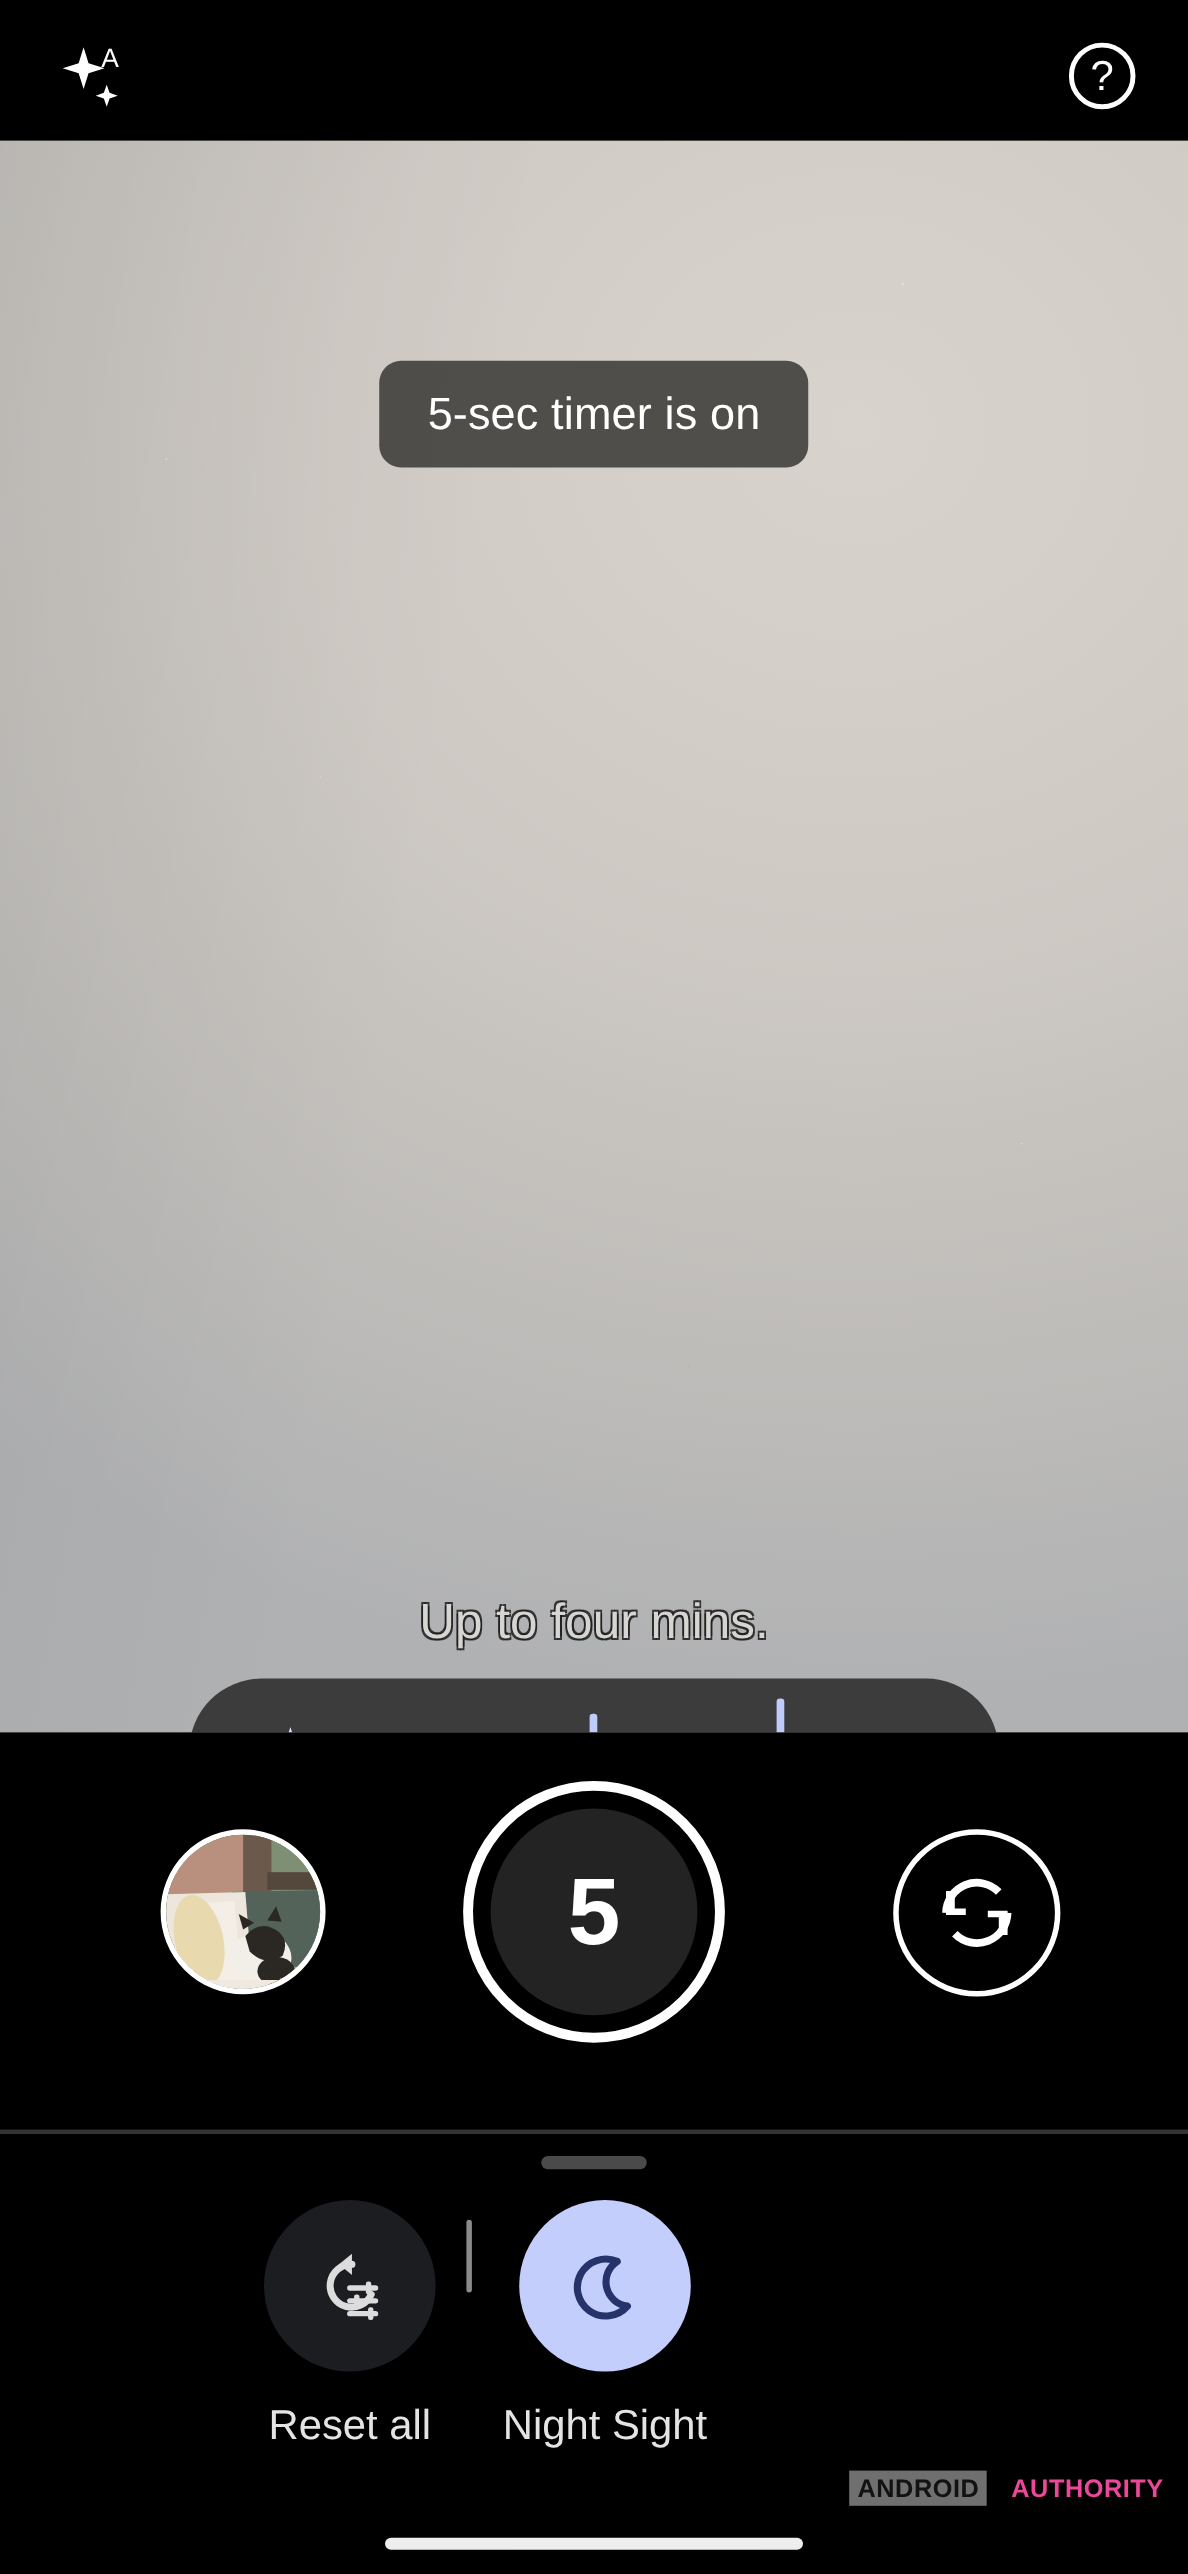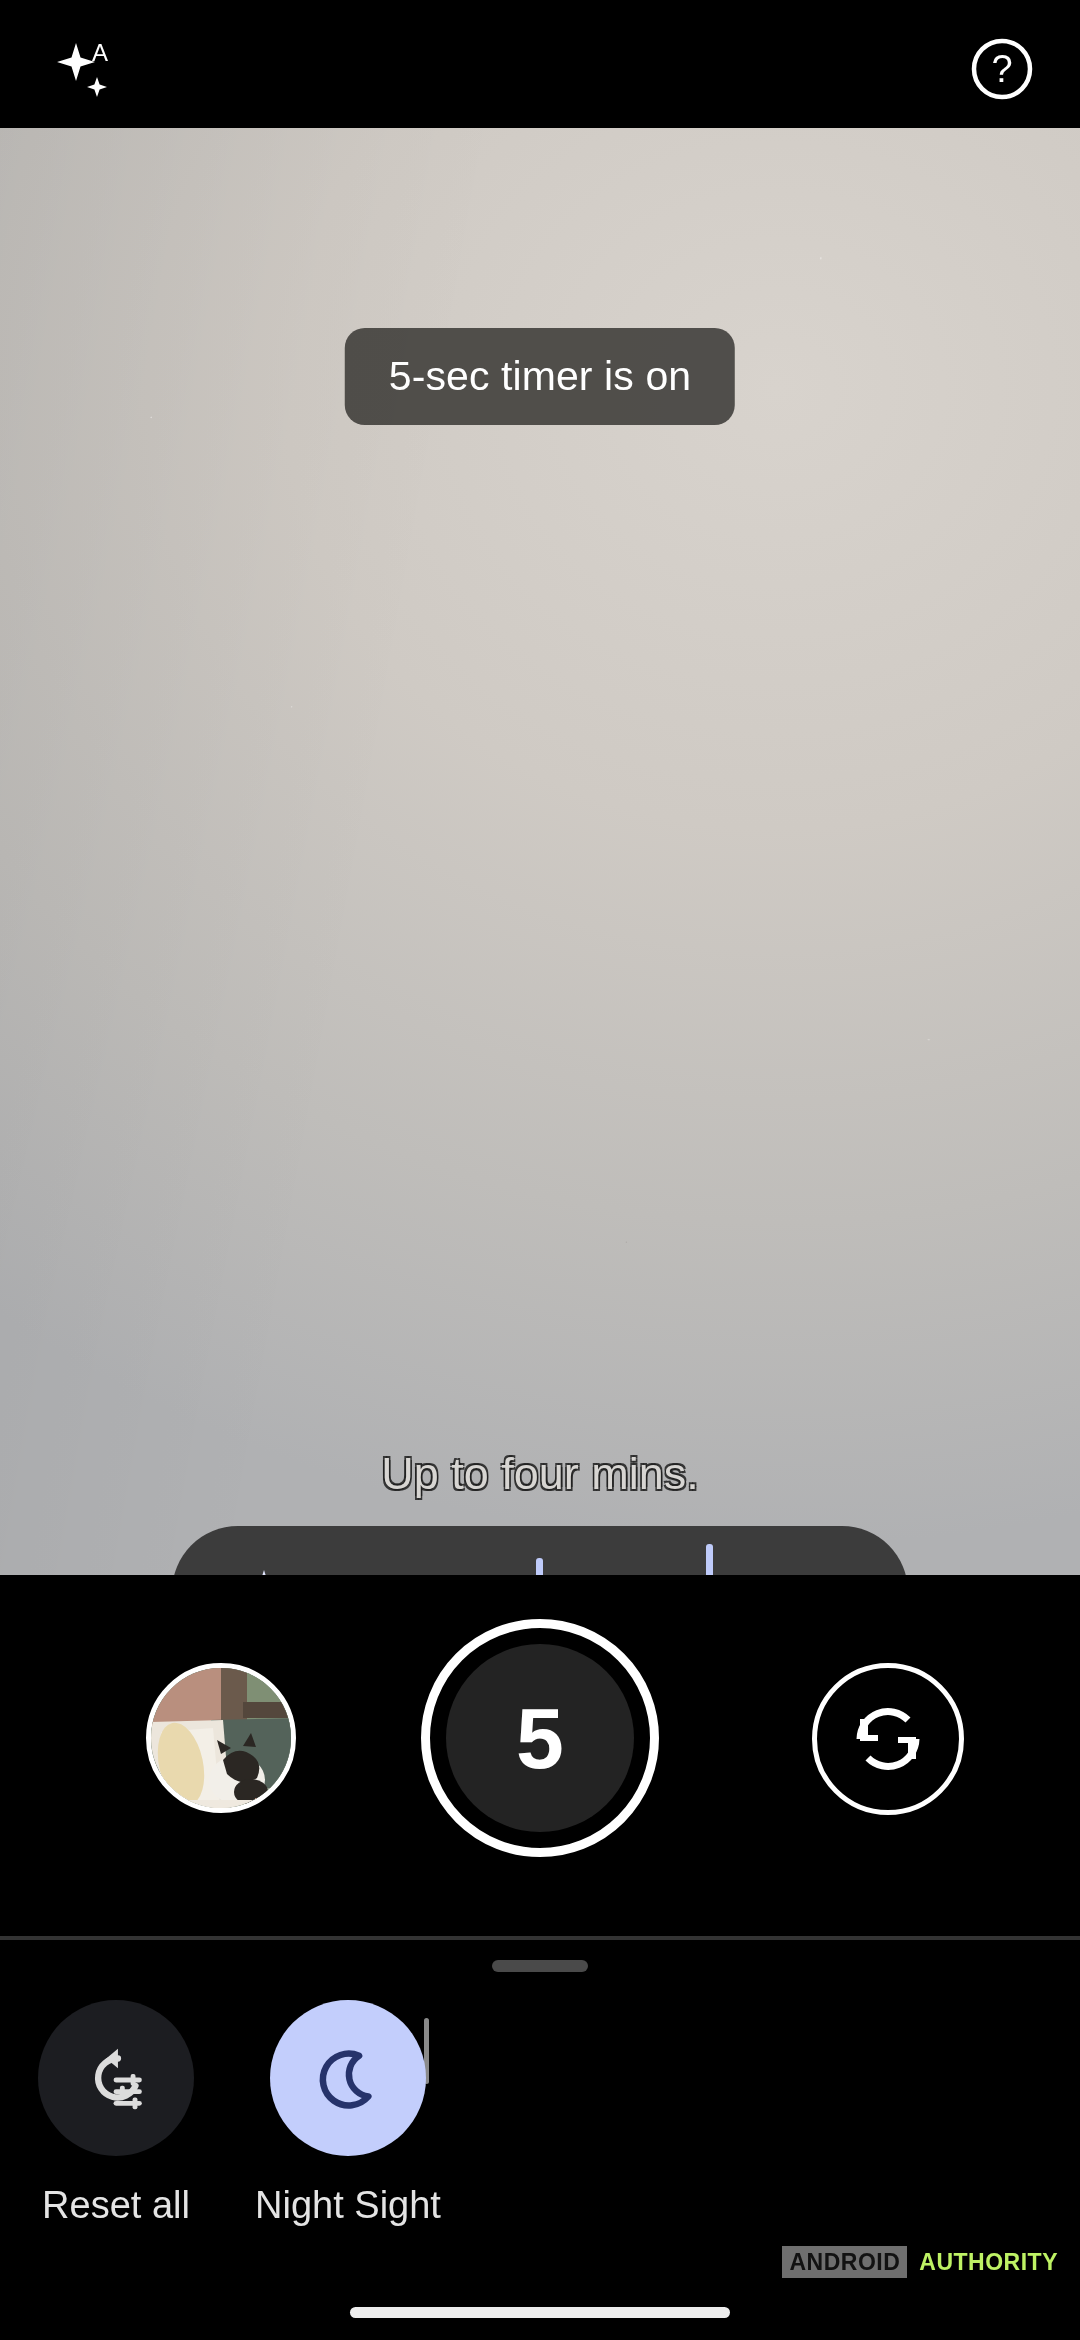--- a/index.html
+++ b/index.html
@@ -123,20 +123,21 @@
     position:absolute; left:0; top:1940px; width:1080px; height:400px;
     background:#000;
   }
   #tray-drag-handle{
     position:absolute; left:50%; transform:translateX(-50%); top:20px;
     width:96px; height:12px; border-radius:6px; background:#4a4a4a;
   }
   #tray-items{
     position:absolute; left:0; top:60px; width:956px;
     display:flex; align-items:flex-start;
+    padding-left:202px;
   }
   .tray-item{
     width:232px; display:flex; flex-direction:column; align-items:center;
   }
   .tray-circle{
     width:156px; height:156px; border-radius:50%;
     background:#1c1d21;
     display:flex; align-items:center; justify-content:center;
   }
   .tray-circle.active{ background:#c3cefc; }
@@ -144,28 +145,28 @@
     margin-top:28px; color:#e4e4e4; font-size:38px; white-space:nowrap;
   }
   #tray-separator{
     position:absolute; left:424px; top:78px;
     width:5px; height:66px; border-radius:3px; background:#8a8a8a;
   }
 
   
   #watermark{
     position:absolute; right:22px; bottom:62px;
-    display:flex; align-items:center; gap:12px;
+    display:flex; align-items:center; gap:22px;
   }
   #watermark-android{
     background:#6f6f6f; color:#121212; font-size:23px; font-weight:700;
     letter-spacing:.5px; padding:3px 7px 2px 7px;
   }
   #watermark-authority{
-    color:#bef264; font-size:23px; font-weight:700; letter-spacing:.5px;
+    color:#ec4899; font-size:23px; font-weight:700; letter-spacing:.5px;
   }
   #home-indicator{
     position:absolute; left:50%; transform:translateX(-50%); bottom:22px;
     width:380px; height:11px; border-radius:6px; background:#eee;
   }
 </style>
 </head>
 <body>
 
 <div id="topbar">

